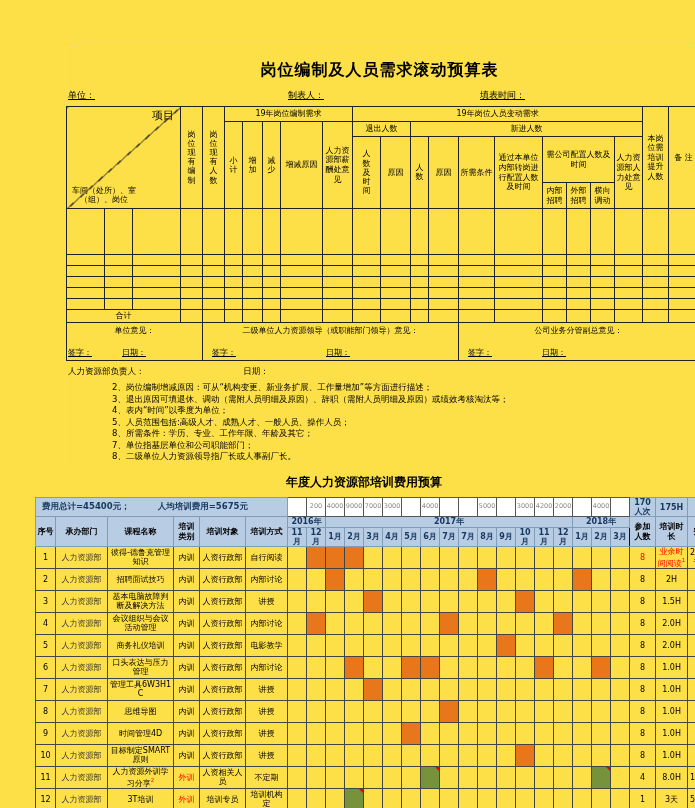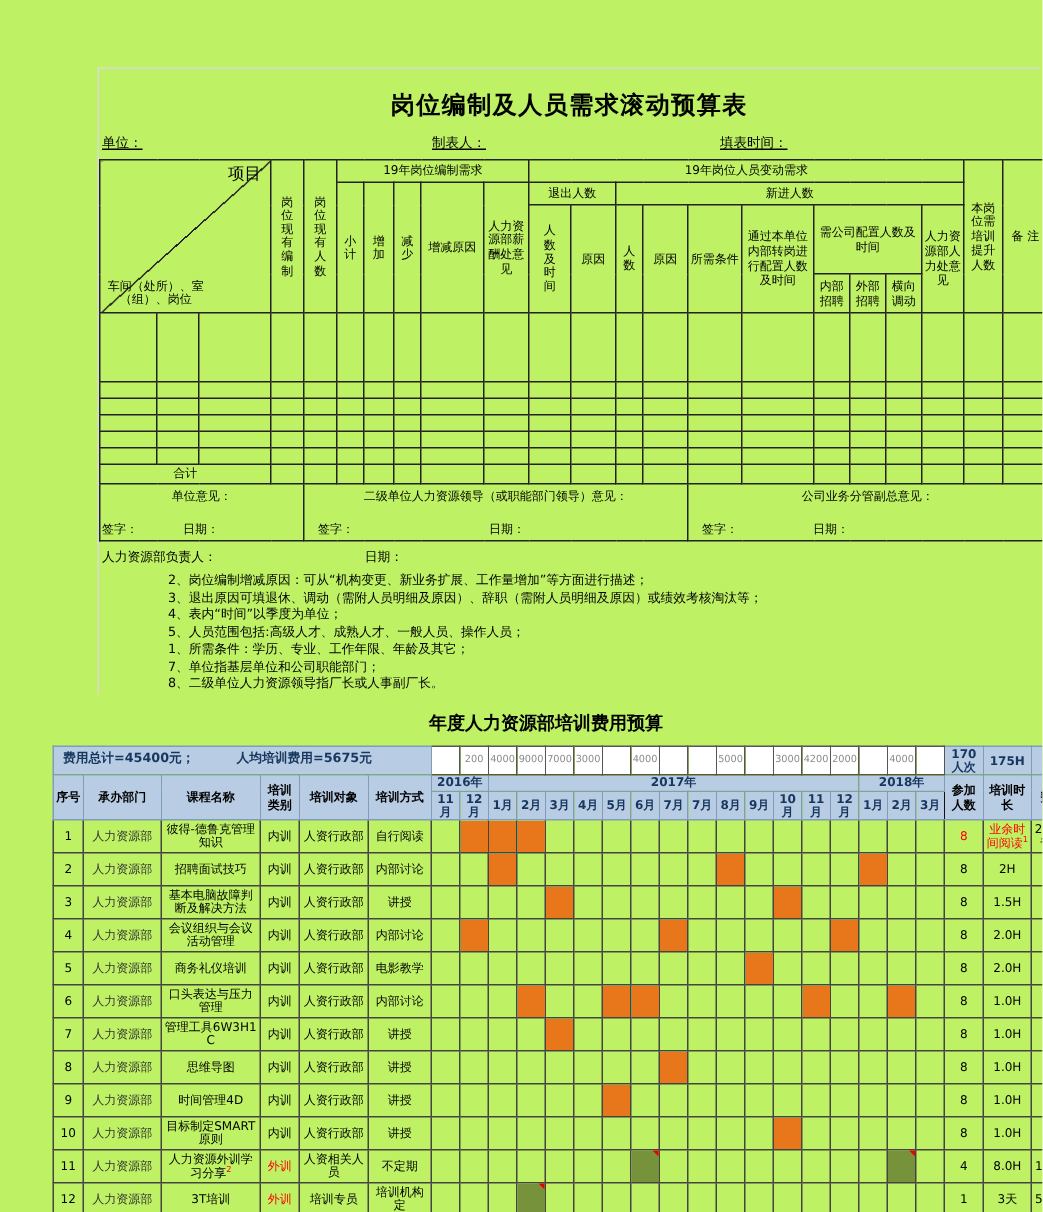--- a/index.html
+++ b/index.html
@@ -1,37 +1,37 @@
 <!DOCTYPE html>
 <html><head>
 <meta charset="utf-8">
 <style>
   html,body{margin:0;padding:0;background:#fff;}
   body{width:695px;height:808px;font-family:"DejaVu Sans","Liberation Sans",sans-serif;color:#000;}
-  .page{position:relative;width:695px;height:808px;background:#bef264;overflow:hidden;}
+  .page{position:relative;width:695px;height:808px;background:#fde047;overflow:hidden;}
 
   
   .top-section{position:absolute;left:65px;top:45px;width:628px;border-left:1px solid #d9d9d9;border-top:1px solid #d9d9d9;padding-top:14px;box-sizing:border-box;}
   .form-title{text-align:center;font-size:16px;font-weight:bold;letter-spacing:1px;margin:0 0 8px 0;}
   .info-line{position:relative;height:15px;font-size:9px;margin-bottom:2px;}
   .info-line span{position:absolute;text-decoration:underline;}
   .info-unit{left:2px;} .info-maker{left:222px;} .info-time{left:414px;}
 
   table{border-collapse:collapse;}
   .ptable{width:626px;table-layout:fixed;font-size:8px;}
   .ptable th,.ptable td{border:1px solid #222;padding:0 1px;text-align:center;vertical-align:middle;font-weight:normal;line-height:1.2;word-break:break-all;}
   .ptable .vv{padding:0;}
   .ptable .vv .t{display:inline-block;width:1em;line-height:1.15;}
   .diag{position:relative;background:
     linear-gradient(to bottom right,transparent calc(50% - 0.5px),#222 calc(50% - 0.5px),#222 calc(50% + 0.5px),transparent calc(50% + 0.5px));}
   .diag .d-top{position:absolute;top:2px;right:6px;font-size:11px;}
   .diag .d-bot{position:absolute;bottom:3px;left:3px;font-size:8px;text-align:center;width:60%;}
   .op-cell{text-align:left;vertical-align:top;padding:2px 3px;}
   .op-title{font-size:8px;}
-  .op-sign{font-size:8px;margin-top:12px;display:flex;}
+  .op-sign{font-size:8px;margin-top:12px;display:flex;text-decoration:underline;}
   .op-sign .sg{margin-left:8px;} .op-sign .dt{margin-left:60px;}
   .hr-footer{font-size:8.5px;margin:5px 0 4px 2px;}
   .hr-footer .dt{margin-left:96px;}
   .notes{font-size:8.5px;line-height:11.5px;margin-left:0;}
   .notes .cont{margin-left:46px;}
 
   
   .bottom-section{position:absolute;left:35px;top:462px;width:658px;}
   .budget-title{text-align:center;font-size:12px;font-weight:bold;margin:12px 0 6px 0;}
   .btable{width:658px;table-layout:fixed;font-size:8px;border:1.5px solid #222;border-bottom:2px solid #222;}
@@ -334,21 +334,21 @@
         <div>
           <div class="cont">3、退出原因可填退休、调动（需附人员明细及原因）、辞职（需附人员明细及原因）或绩效考核淘汰等；</div>
         </div>
         <div>
           <div class="cont">4、表内“时间”以季度为单位；</div>
         </div>
         <div>
           <div class="cont">5、人员范围包括:高级人才、成熟人才、一般人员、操作人员；</div>
         </div>
         <div>
-          <div class="cont">1、所需条件：学历、专业、工作年限、年龄及其它；</div>
+          <div class="cont">8、所需条件：学历、专业、工作年限、年龄及其它；</div>
         </div>
         <div>
           <div class="cont">7、单位指基层单位和公司职能部门；</div>
         </div>
         <div>
           <div class="cont">8、二级单位人力资源领导指厂长或人事副厂长。</div>
         </div>
       </div>
   </div>
 

